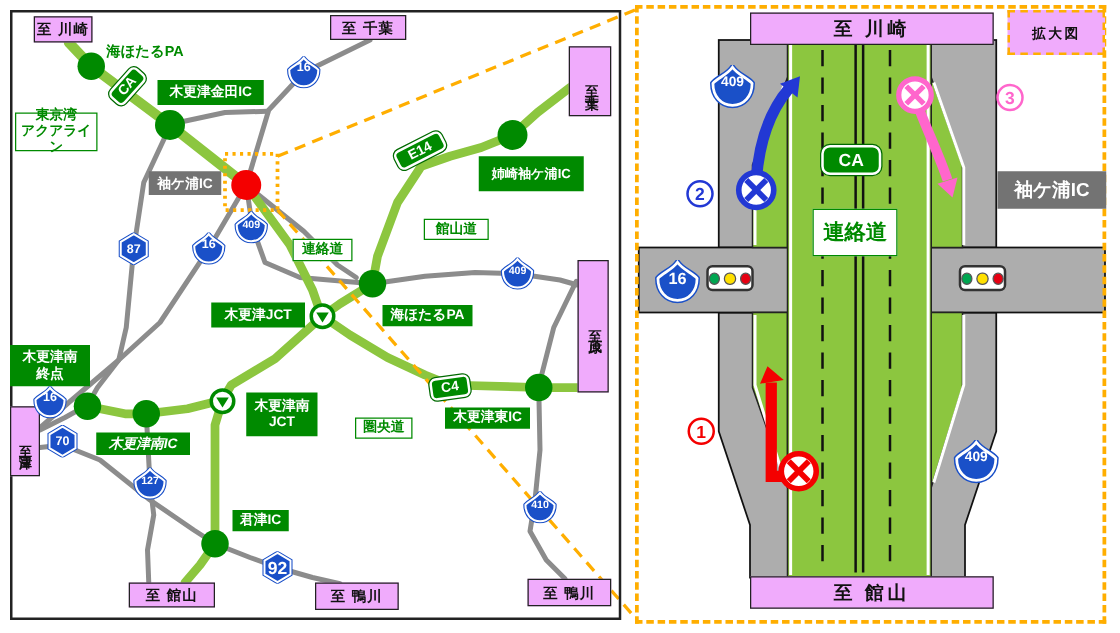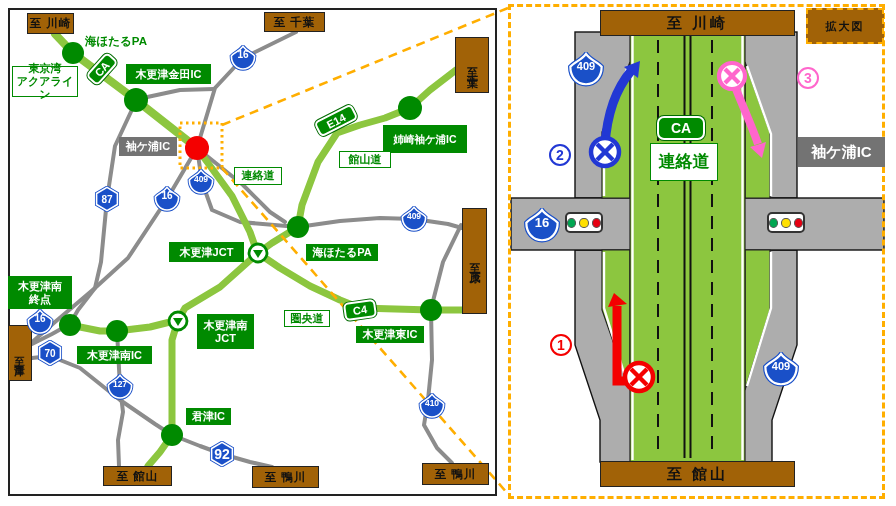--- a/index.html
+++ b/index.html
@@ -1,33 +1,33 @@
 <!DOCTYPE html>
 <html><head>
 <meta charset="utf-8">
 <style>
   html,body{margin:0;padding:0;background:#fff;}
   body{width:896px;height:506px;position:relative;overflow:hidden;
        font-family:"Liberation Sans","DejaVu Sans",sans-serif;}
   .abs{position:absolute;box-sizing:border-box;}
   
-  .wbox{background:#a16207;border:1.6px solid #222;color:#111;font-weight:bold;
+  .wbox{background:#f0abfc;border:1.6px solid #222;color:#111;font-weight:bold;
         font-size:11.5px;display:flex;align-items:center;justify-content:center;
         letter-spacing:1px;z-index:6;}
   .vtext{writing-mode:vertical-rl;letter-spacing:2px;}
   
   .gbox{background:#008A00;color:#fff;font-weight:bold;font-size:11px;
         display:flex;flex-direction:column;align-items:center;justify-content:center;
         line-height:1.15;text-align:left;z-index:6;}
   .rbox{background:#737373;color:#fff;font-weight:bold;display:flex;
         align-items:center;justify-content:center;z-index:6;}
   
   .obox{background:#fff;border:1.8px solid #008A00;color:#008A00;font-weight:bold;
         font-size:11px;display:flex;flex-direction:column;align-items:center;
-        justify-content:center;line-height:1.2;text-align:center;z-index:6;}
+        justify-content:center;line-height:1.2;text-align:center;z-index:6;margin-top:24px;}
   
   .badge{background:#008A00;color:#fff;font-weight:bold;font-size:11px;
          border:2px solid #fff;border-radius:5px;box-shadow:0 0 0 1px #006A00;
          display:flex;align-items:center;justify-content:center;z-index:6;}
   
   .shield{z-index:7;}
   .shield svg{display:block;}
   .shield .num{position:absolute;inset:0;display:flex;align-items:center;
         justify-content:center;color:#fff;font-weight:bold;}
   .shield.tri .num{padding-bottom:7px;}
@@ -201,21 +201,21 @@
   <span>木更津南</span>
   <span>終点</span>
 </div>
 <div class="abs gbox" style="left:197px;top:314px;width:57px;height:35px;">
   <span>木更津南</span>
   <span>JCT</span>
 </div>
 <div class="abs gbox" style="left:356px;top:326px;width:68px;height:17px;">
     <span>木更津東IC</span>
   </div>
-<div class="abs gbox" style="left:77px;top:346px;width:75px;height:18px;">
+<div class="abs gbox" style="left:77px;top:346px;width:75px;height:18px;font-style:italic;">
     <span>木更津南IC</span>
   </div>
 <div class="abs gbox" style="left:186px;top:408px;width:45px;height:17px;">
     <span>君津IC</span>
   </div>
 
 <div class="abs obox" style="left:12px;top:66px;width:66px;height:31px;">
   <span>東京湾</span>
   <span>アクアライン</span>
 </div>

